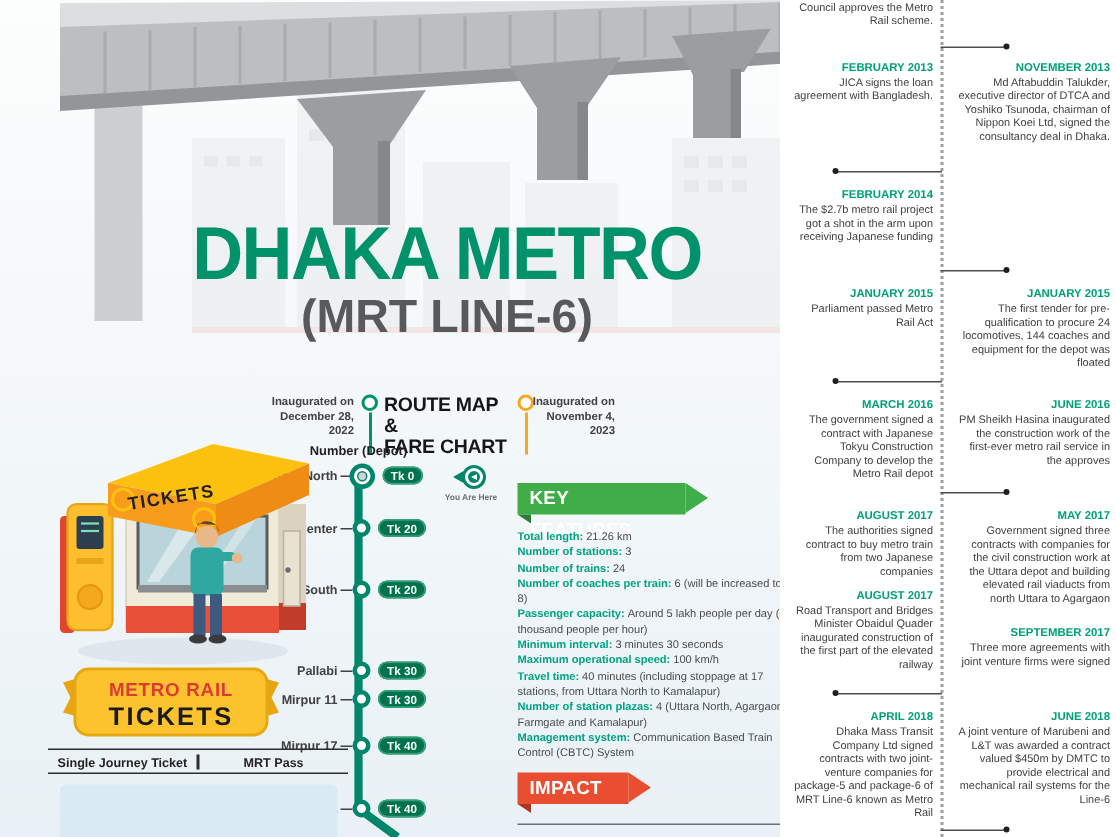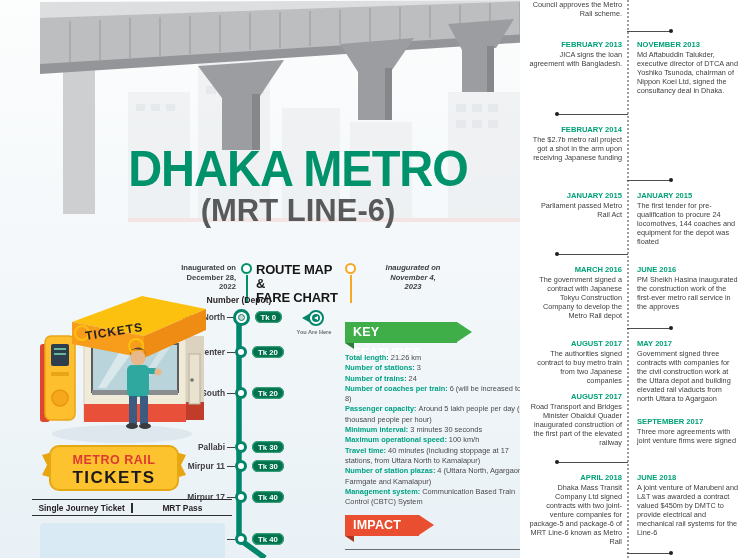--- a/index.html
+++ b/index.html
@@ -16,21 +16,21 @@
 
   
   .title-block{ position:absolute; left:98px; top:146px; width:400px; text-align:center; }
   .title-main{ font-size:47px; line-height:46px; font-weight:900; letter-spacing:-1px;
                color:#00926b; transform:scaleY(1.06); }
   .title-sub{ font-size:31px; line-height:32px; font-weight:700; color:#58595a; margin-top:3px; }
 
   
   .inaug{ position:absolute; top:263px; font-size:7.6px; line-height:9.5px; font-weight:700; color:#414042; }
   .inaug.left{ left:178px; width:58px; text-align:right; }
-  .inaug.right{ left:382px; width:62px; text-align:center;font-style:italic; }
+  .inaug.right{ left:348px; width:62px; text-align:right; }
   .pin{ position:absolute; top:263px; width:11px; height:42px; }
   .pin .head{ width:11px; height:11px; border-radius:50%; border:2.5px solid; background:#fff; }
   .pin .stem{ width:2px; height:28px; margin:1px auto 0; }
   .pin.green .head{ border-color:#00926b; } .pin.green .stem{ background:#00926b; }
   .pin.orange .head{ border-color:#f7a823; } .pin.orange .stem{ background:#f7a823; }
   .pin.green{ left:241px; } .pin.orange{ left:345px; }
   .subhead-center{ position:absolute; left:256px; top:263px; width:86px; 
                    font-size:13px; line-height:14px; font-weight:900; color:#161616; letter-spacing:-0.2px; }
 
   
@@ -89,21 +89,21 @@
   .features{ position:absolute; left:345px; top:353px; width:184px;
              font-size:7.4px; line-height:10.3px; color:#4a4a4c; }
   .kf-label{ font-weight:800; color:#00a283; margin-right:2px; }
   .impact-rule{ position:absolute; left:345px; top:549px; width:184px; height:1px; background:#6d6e71; }
 
   
   .tl-panel{ position:absolute; left:520px; top:0; width:224px; height:558px; background:#fff; }
   .tl-axis{ position:absolute; left:627px; top:0; height:558px; border-left:2px dotted #9c9ea1; }
   .tl-entry{ position:absolute; }
   .tl-entry.left{ left:528px; width:94px; text-align:right; }
-  .tl-entry.right{ left:637px; width:103px; text-align:left; }
+  .tl-entry.right{ left:637px; width:103px; text-align:right; }
   .tl-date{ font-size:7.6px; font-weight:800; color:#00a178; margin-bottom:1px; }
   .tl-text{ font-size:7.3px; line-height:9px; color:#414042; }
   .conn{ position:absolute; height:1.2px; background:#4d4d4f; }
   .conn::after{ content:""; position:absolute; top:-1.6px; width:4px; height:4px;
                 border-radius:50%; background:#231f20; }
   .conn.r{ left:627px; width:45px; } .conn.r::after{ right:-1px; }
   .conn.l{ left:556px; width:72px; } .conn.l::after{ left:-1px; }
 </style>
 </head>
 <body>

